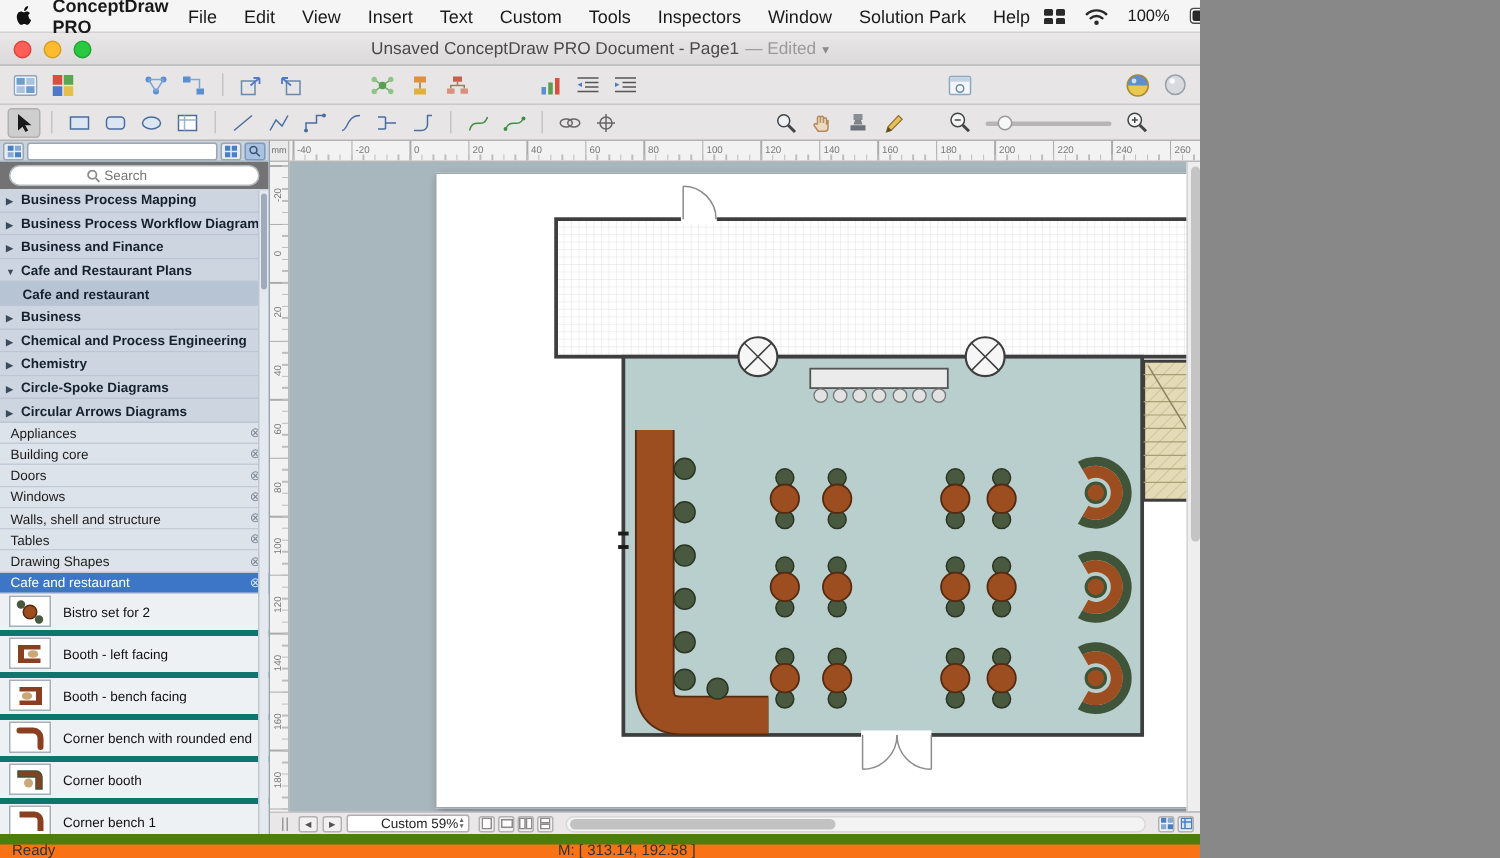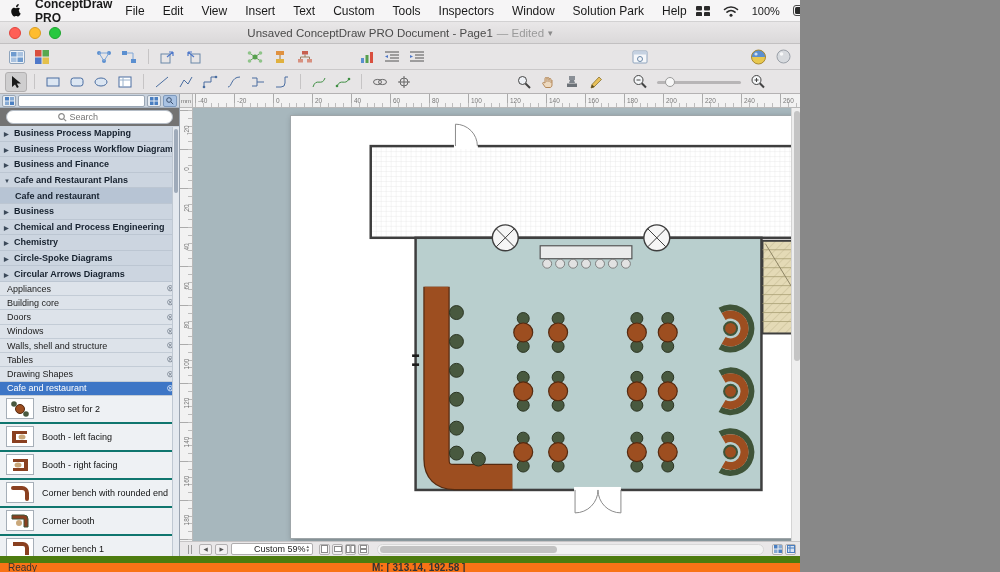--- a/index.html
+++ b/index.html
@@ -55,21 +55,21 @@
   .cat{ height:15.6px; display:flex; align-items:center; gap:3px; padding-left:4px; background:#ccd5e0; border-bottom:1px solid #bcc6d2; font-size:9px; font-weight:bold; color:#16212e; white-space:nowrap; overflow:hidden; }
   .cat .tri{ width:7px; flex:none; }
   .cat .tri::before{ content:"▶"; font-size:6px; color:#3c4a5a; }
   .cat.expanded .tri::before{ content:"▼"; }
   .cat.child{ padding-left:15px; }
   .cat.selected{ background:#b7c4d4; }
   .lib{ height:14.25px; display:flex; align-items:center; justify-content:space-between; padding:0 5px 0 7px; background:#dde3ea; border-bottom:1px solid #c3ccd6; font-size:9px; color:#1c1c1c; white-space:nowrap; overflow:hidden; }
   .lib .lib-x{ color:#7c8794; font-size:9px; line-height:9px; }
   .lib.selected{ background:#3d76c6; color:#ffffff; }
   .lib.selected .lib-x{ color:#d6e4f7; }
-  .shape-row{ height:28px; display:flex; align-items:center; gap:8px; padding:0 6px; background:#eef1f4; border-bottom:2px solid #0f766e; }
+  .shape-row{ height:28px; display:flex; align-items:center; gap:8px; padding:0 6px; background:#eef1f4; border-bottom:4px solid #0f766e; }
   .thumb{ width:28px; height:21px; background:#fff; border:1px solid #a6afb8; display:flex; align-items:center; justify-content:center; flex:none; }
   .shape-label{ font-size:9px; color:#111; white-space:nowrap; overflow:hidden; }
   .sidebar-scroll{ position:absolute; right:0; top:33px; bottom:0; width:7px; background:#e4e9ef; border-left:1px solid #bfc8d2; }
   .sidebar-scroll .sthumb{ position:absolute; left:1px; top:2px; width:4px; height:64px; background:#9fabba; border-radius:2px; }
 
   
   .canvas-col{ flex:1; display:flex; flex-direction:column; min-width:0; }
   .ruler-row{ height:14px; display:flex; }
   .ruler-corner{ width:13px; background:#e9e9e9; border-right:1px solid #b9b9b9; border-bottom:1px solid #b9b9b9; font-size:6px; color:#6e6e6e; display:flex; align-items:center; justify-content:center; }
   .hruler{ flex:1; position:relative; background:#f2f2f2; border-bottom:1px solid #b9b9b9; overflow:hidden; }
@@ -99,21 +99,21 @@
   .zoom-combo{ height:12px; min-width:74px; background:#fff; border:1px solid #b0aeaf; border-radius:2px; display:flex; align-items:center; justify-content:space-between; padding:0 2px 0 22px; font-size:9px; color:#222; }
   .zoom-combo .spin{ display:flex; flex-direction:column; line-height:4px; font-size:4.5px; color:#666; }
   .view-btns{ display:flex; gap:2px; margin-left:3px; }
   .view-btn{ width:11px; height:11px; border:1px solid #b3b1b2; background:#f2f0f1; border-radius:2px; display:flex; align-items:center; justify-content:center; }
   .hscroll{ flex:1; height:11px; background:#f3f3f3; border:1px solid #d8d8d8; border-radius:6px; position:relative; margin:0 5px; }
   .hscroll .hthumb{ position:absolute; left:2px; top:1px; height:7px; width:46%; background:#c2c2c2; border-radius:4px; }
   .corner-btns{ display:flex; gap:2px; }
 
   
   .statusbar{ height:16px; background:#f97316; border-top:7px solid #4d7c0f; display:flex; align-items:center; padding:0 8px; font-size:10px; color:#333; position:relative; }
-  .statusbar .mouse{ position:absolute; left:372px; color:#333;font-weight:bold; }
+  .statusbar .mouse{ position:absolute; left:372px; color:#333; }
 </style>
 </head>
 <body>
 
 <div class="screen">
 
   <div class="menubar">
     <span class="apple">
       <svg width="11" height="13" viewBox="0 0 11 13">
           <path d="M8 2.2c.5-.6.9-1.5.7-2.2-.7.1-1.5.5-2 1.1-.4.5-.8 1.4-.6 2.2.8 0 1.4-.5 1.9-1.1z" fill="#111"></path>
@@ -602,21 +602,21 @@
             </span>
           <span class="shape-label">Booth - left facing</span>
         </div>
         <div class="shape-row">
           <span class="thumb">
               <svg width="24" height="18">
                 <path d="M16 3h4v12h-4zM5 3h11v3H5zM5 12h11v3H5z" fill="#8a4020"></path>
                 <ellipse cx="10" cy="9" rx="3.5" ry="2.5" fill="#caa87a"></ellipse>
               </svg>
             </span>
-          <span class="shape-label">Booth - right facing</span>
+          <span class="shape-label">Booth - bench facing</span>
         </div>
         <div class="shape-row">
           <span class="thumb">
               <svg width="24" height="18">
                 <path d="M5 4h9a5 5 0 0 1 5 5v6" fill="none" stroke="#8a4020" stroke-width="4" stroke-linecap="round"></path>
               </svg>
             </span>
           <span class="shape-label">Corner bench with rounded end</span>
         </div>
         <div class="shape-row">

